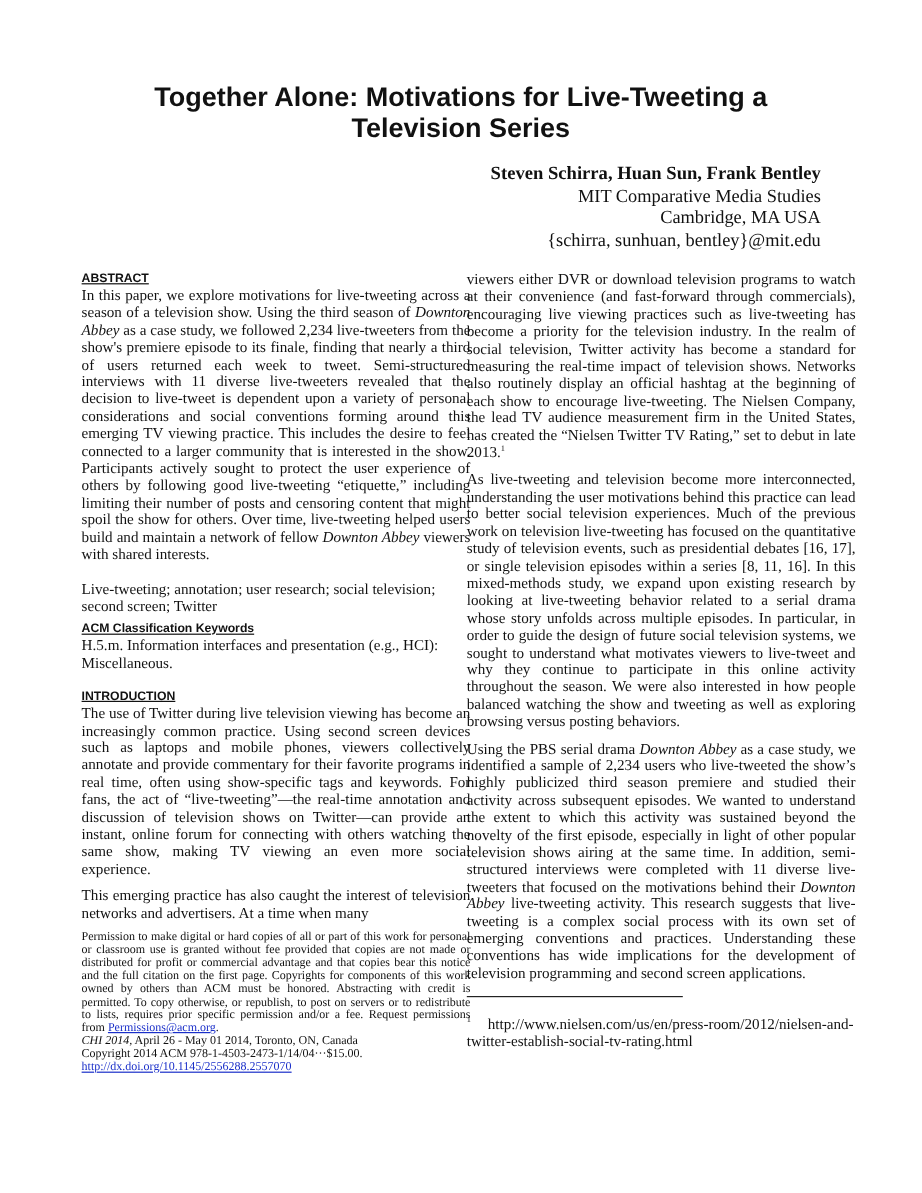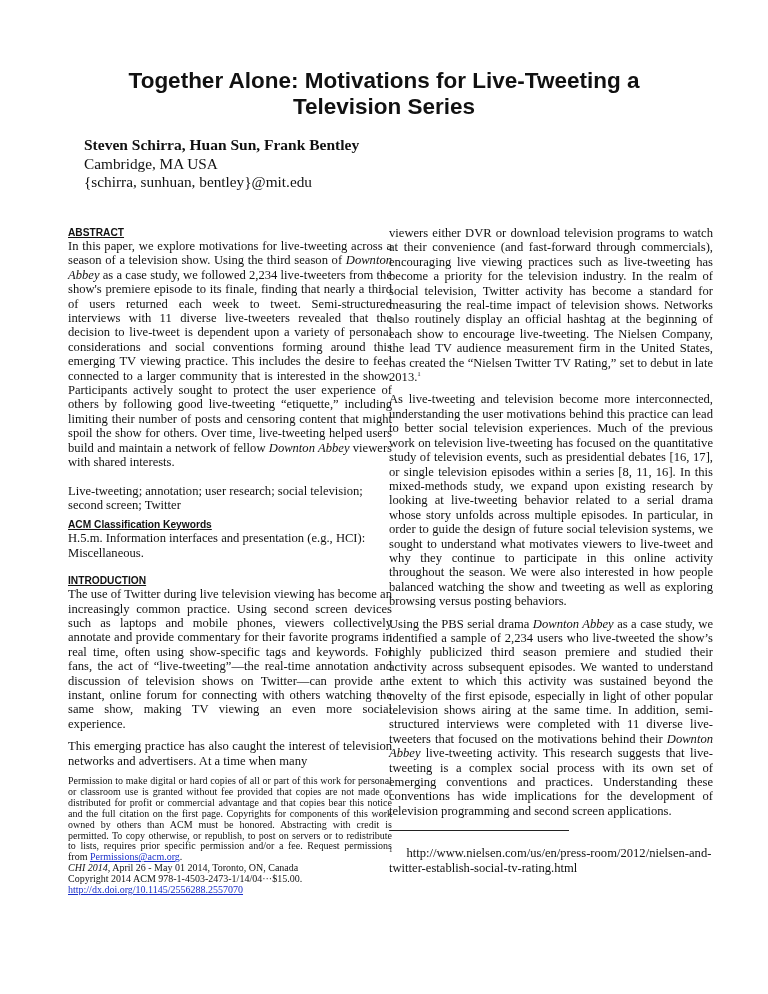--- a/index.html
+++ b/index.html
@@ -4,21 +4,21 @@
 <style>
   html, body { margin: 0; padding: 0; background: #ffffff; }
   body { width: 768px; height: 994px; position: relative; overflow: hidden; color: #111; }
   .page { position: absolute; left: 0; top: 0; width: 768px; height: 766px; border-radius: 25px; }
   .title {
     position: absolute; left: 90px; top: 68px; width: 588px;
     text-align: center; font-family: "Liberation Sans", sans-serif;
     font-weight: bold; font-size: 22.5px; line-height: 26px; margin: 0; color: #111;
   }
   .authors-block {
-    position: absolute; left: 84px; top: 136px; width: 600px; text-align: left;
+    position: absolute; left: 84px; top: 136px; width: 600px; text-align: right;
     font-family: "Liberation Serif", serif; font-size: 15.3px; line-height: 18.5px;
   }
   .authors-block .names { font-weight: bold; font-size: 15.5px; }
   .col { position: absolute; top: 226px; width: 324px; font-family: "Liberation Serif", serif;
          font-size: 12.6px; line-height: 14.4px; }
   .col.left { left: 68px; }
   .col.right { left: 389px; }
   .h { font-family: "Liberation Sans", sans-serif; font-weight: bold; font-size: 10.2px;
        line-height: 13px; margin: 0; text-decoration: underline; }
   p { margin: 0; text-align: justify; }
@@ -38,20 +38,21 @@
 
 <div class="page">
 
   <h1 class="title">
     <span>Together Alone: Motivations for Live-Tweeting a</span><br>
     <span>Television Series</span>
   </h1>
 
   <div class="authors-block">
     <div class="names">Steven Schirra, Huan Sun, Frank Bentley</div>
+    <div>MIT Comparative Media Studies</div>
     <div>Cambridge, MA USA</div>
     <div>{schirra, sunhuan, bentley}@mit.edu</div>
   </div>
 
   <div class="col left">
     <div class="h">ABSTRACT</div>
     <p><span>In this paper, we explore motivations for live-tweeting across a season of a television show. Using the third season of </span><em>Downton Abbey</em><span> as a case study, we followed 2,234 live-tweeters from the show's premiere episode to its finale, finding that nearly a third of users returned each week to tweet. Semi-structured interviews with 11 diverse live-tweeters revealed that the decision to live-tweet is dependent upon a variety of personal considerations and social conventions forming around this emerging TV viewing practice. This includes the desire to feel connected to a larger community that is interested in the show. Participants actively sought to protect the user experience of others by following good live-tweeting “etiquette,” including limiting their number of posts and censoring content that might spoil the show for others. Over time, live-tweeting helped users build and maintain a network of fellow </span><em>Downton Abbey</em><span> viewers with shared interests.</span></p>
 
     <div class="gap-lg"></div>
     <p style="text-align:left">Live-tweeting; annotation; user research; social television; second screen; Twitter</p>

